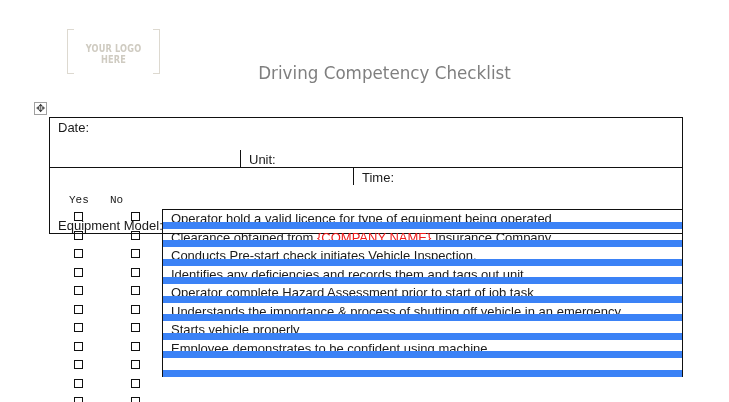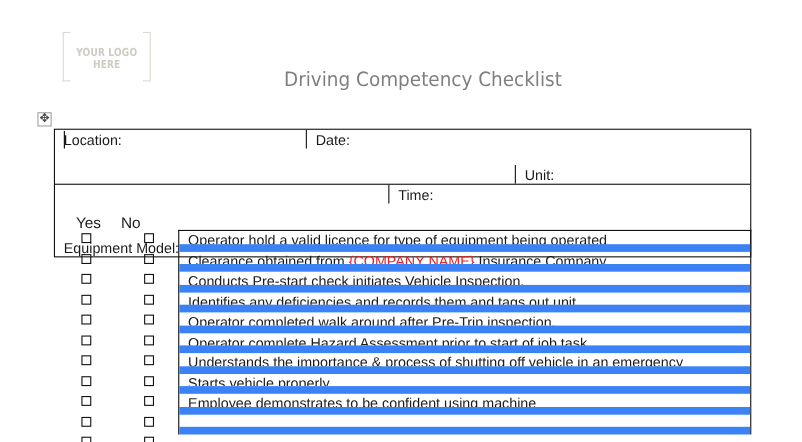--- a/index.html
+++ b/index.html
@@ -3,21 +3,21 @@
 <meta charset="utf-8">
 <style>
   html, body { margin: 0; padding: 0; }
   body {
     width: 729px; height: 402px; overflow: hidden; position: relative;
     background: #ffffff;
     font-family: "Liberation Sans", "DejaVu Sans", sans-serif;
     color: #1a1a1a;
   }
   .logo {
-    position: absolute; left: 57px; top: 29px; width: 80px; height: 43px;
+    position: absolute; left: 67px; top: 29px; width: 93px; height: 43px;
   }
   .logo .br {
     position: absolute; top: 0; width: 6px; height: 43px;
     border: 1.5px solid #ddd9d0;
   }
   .logo .br.l { left: 0; border-right: none; }
   .logo .br.r { right: 0; border-left: none; }
   .logo .txt {
     position: absolute; left: 0; right: 0; top: 14px; text-align: center;
     font-size: 10px; font-weight: bold; color: #cfcbc1; letter-spacing: 0.2px;
@@ -42,21 +42,21 @@
   .info .row:last-child { border-bottom: none; }
   .info .cell { padding: 1px 0 0 8px; height: 17px; line-height: 17px; box-sizing: border-box; white-space: nowrap; }
   .info .cell + .cell { border-left: 1px solid #111; }
   .info .r1 .c1 { width: 228px; position: relative; }
   .info .r1 .c2 { width: 190px; }
   .info .r1 .c3 { flex: 1; margin-top: 32px; }
   .info .r2 .c1 { width: 303px; margin-top: 48px; }
   .info .r2 .c2 { flex: 1; }
   .info .r3 .cell { height: 36px; line-height: 18px; white-space: normal; padding-right: 20px; }
   .cursor { position: absolute; left: 8px; top: 1px; width: 1px; height: 16px; background: #000; }
-  .yn-head { position: absolute; top: 194px; font-size: 14px; }
+  .yn-head { position: absolute; top: 194px; font-size: 11px; font-family: Liberation Mono, monospace; }
   .yn-head.yes { left: 69px; }
   .yn-head.no { left: 110px; }
   .cb {
     position: absolute; width: 9px; height: 9px; border: 1.2px solid #111; box-sizing: border-box;
   }
   .checklist {
     position: absolute; left: 162px; top: 209px; width: 521px;
     border: 1.3px solid #111; border-bottom: none; box-sizing: border-box;
     font-size: 13px;
   }
@@ -75,24 +75,20 @@
   <div class="txt">YOUR LOGO HERE</div>
   <div class="br r"></div>
 </div>
 
 <div class="title">Driving Competency Checklist</div>
 
 <div class="move-handle">✥</div>
 
 <div class="info">
   <div class="row r1">
-    <div class="cell c1">
-      <span class="cursor"></span>
-      <span>Location:</span>
-    </div>
     <div class="cell c2">
       <span>Date:</span>
     </div>
     <div class="cell c3">
       <span>Unit:</span>
     </div>
   </div>
   <div class="row r2">
     <div class="cell c1">
       <span>Equipment Model:</span>
@@ -129,19 +125,18 @@
     <div class="cb" style="left: 131px; top: 378.5px;"></div>
     <div class="cb" style="left: 74px; top: 397px;"></div>
     <div class="cb" style="left: 131px; top: 397px;"></div>
   </div>
 
 <div class="checklist">
   <div class="item">Operator hold a valid licence for type of equipment being operated</div>
   <div class="item"><span>Clearance obtained from </span><span class="red">{COMPANY NAME}</span><span> Insurance Company</span></div>
   <div class="item">Conducts Pre-start check initiates Vehicle Inspection.</div>
   <div class="item">Identifies any deficiencies and records them and tags out unit</div>
-  <div class="item">Operator completed walk around after Pre-Trip inspection.</div>
   <div class="item">Operator complete Hazard Assessment prior to start of job task</div>
   <div class="item">Understands the importance &amp; process of shutting off vehicle in an emergency</div>
   <div class="item">Starts vehicle properly</div>
   <div class="item">Employee demonstrates to be confident using machine</div>
   <div class="item partial"></div>
 </div>
 
 </body></html>

